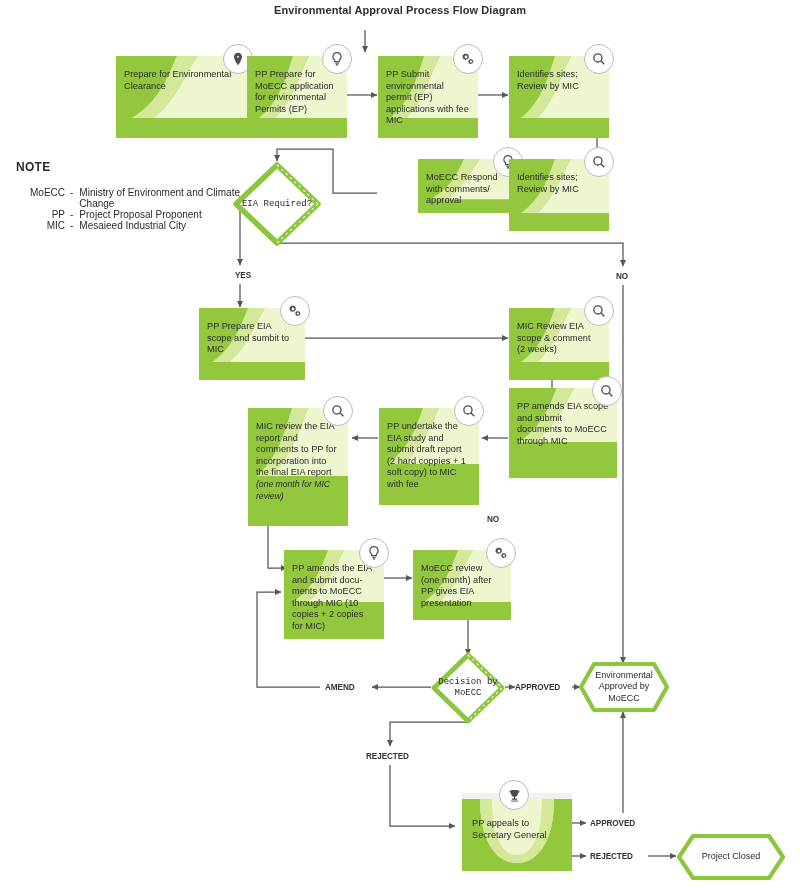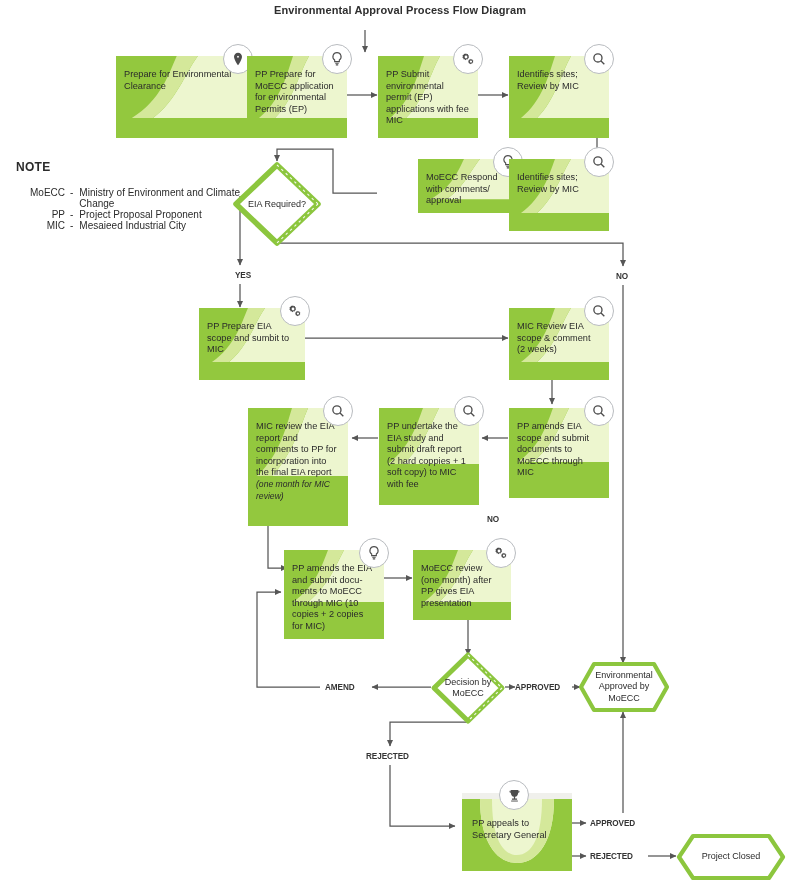--- a/index.html
+++ b/index.html
@@ -31,21 +31,21 @@
   .pbox .txt i{font-style:italic;font-size:8.6px;}
   .badge{
     position:absolute;width:30px;height:30px;border-radius:50%;
     background:#ffffff;border:1.4px solid #b9bcc0;box-sizing:border-box;
     display:flex;align-items:center;justify-content:center;
     right:-5px;top:-12px;
   }
   .badge svg{display:block;}
 
   
-  .diamond{position:absolute;}
+  .diamond{position:absolute;font-family:Liberation Mono, monospace;}
   .diamond svg{position:absolute;left:0;top:0;}
   .diamond .dtxt{
     position:absolute;left:0;top:0;width:100%;height:100%;
     display:flex;align-items:center;justify-content:center;text-align:center;
     font-size:9px;line-height:11px;color:#2b2b2b;
   }
 
   
   .hex{position:absolute;}
   .hex svg{position:absolute;left:0;top:0;}
@@ -327,21 +327,21 @@
       </div>
       <div class="txt">PP undertake the EIA study and submit draft report (2 hard coppies + 1 soft copy) to MIC with fee</div>
       <div class="badge">
         <svg width="16" height="16" viewBox="0 0 24 24" fill="none" stroke="#4c4c4c" stroke-width="2">
           <circle cx="10.4" cy="10.4" r="6.1"></circle>
             <path d="M15 15l5 5"></path>
         </svg>
       </div>
     </div>
 
-    <div class="pbox" style="left:509px;top:408px;width:100px;height:90px;">
+    <div class="pbox" style="left:509px;top:388px;width:108px;height:90px;">
       <div class="art">
         <svg viewBox="0 0 100 90" preserveAspectRatio="none">
           <rect x="0" y="0" width="100" height="90" fill="#93c83e"></rect>
           <path d="M100,0 L100,54 L24,54 C44,37 52,16 60,0 Z" fill="#edf6cf"></path>
           <path d="M60,0 C52,16 44,37 24,54 L9,54 C32,37 38,16 44,0 Z" fill="#d4e89a"></path>
           <rect x="0" y="54" width="100" height="36" fill="#93c83e"></rect>
         </svg>
       </div>
       <div class="txt">PP amends EIA scope and submit documents to MoECC through MIC</div>
       <div class="badge">

